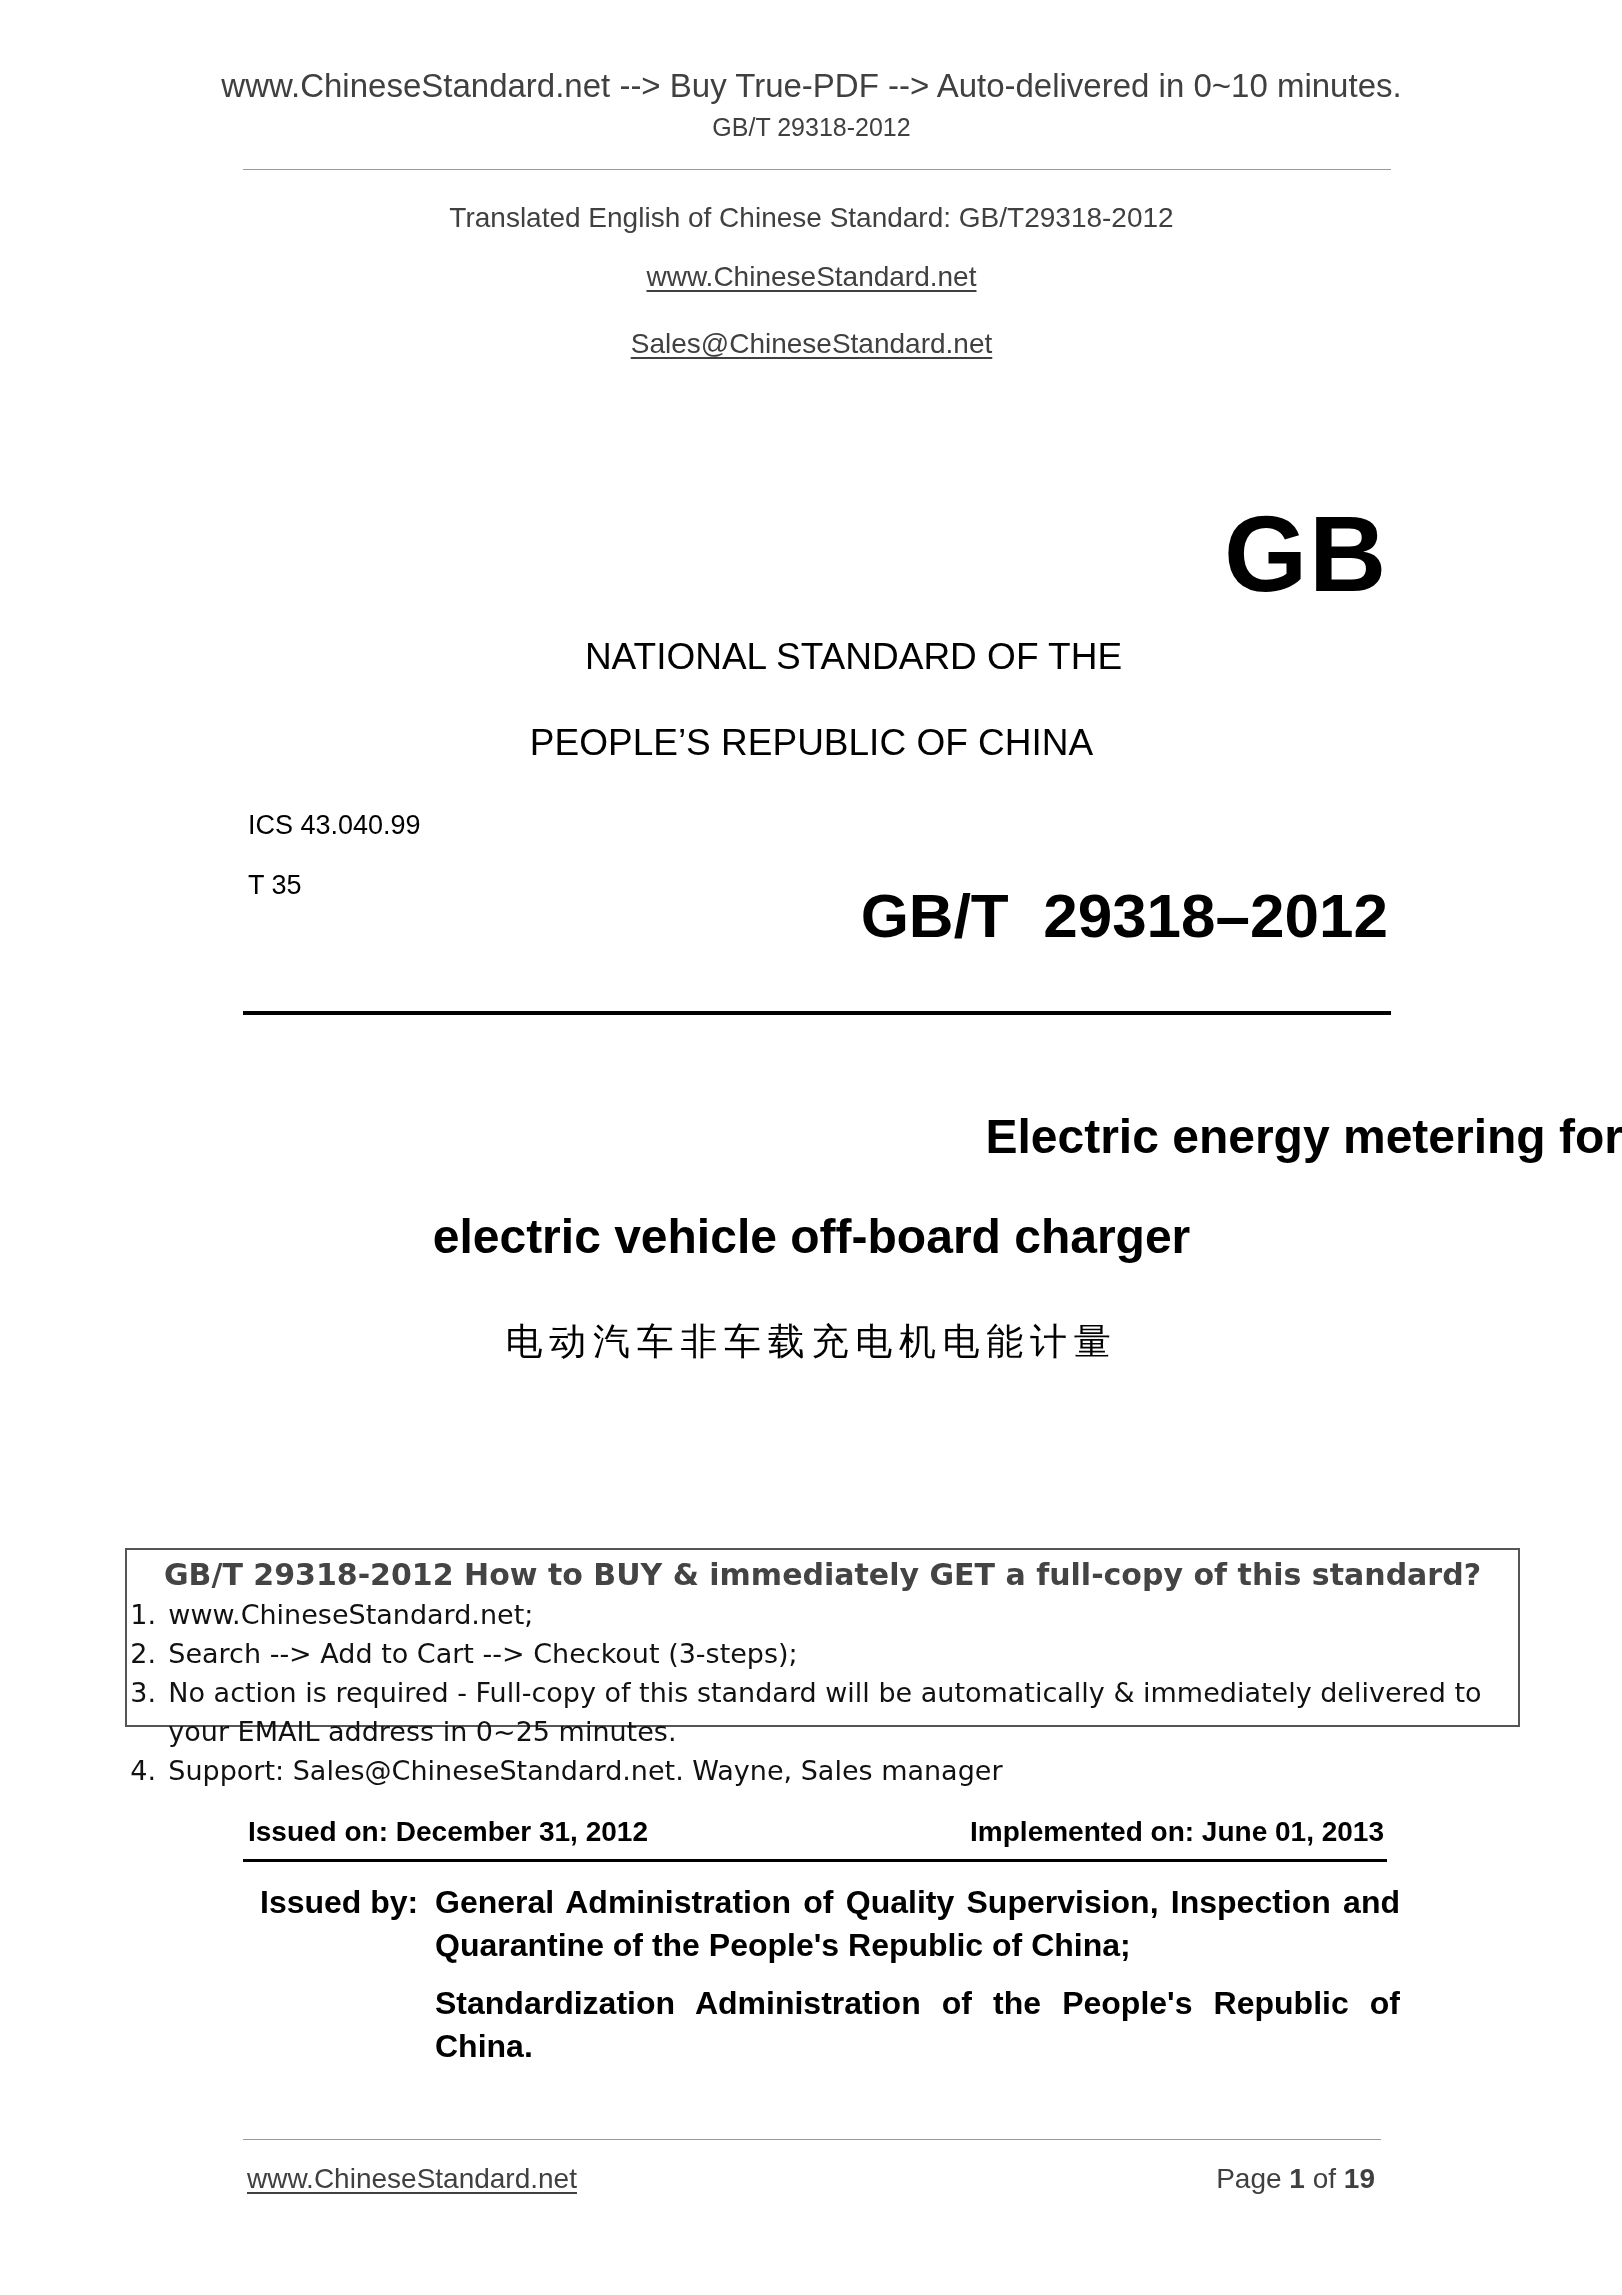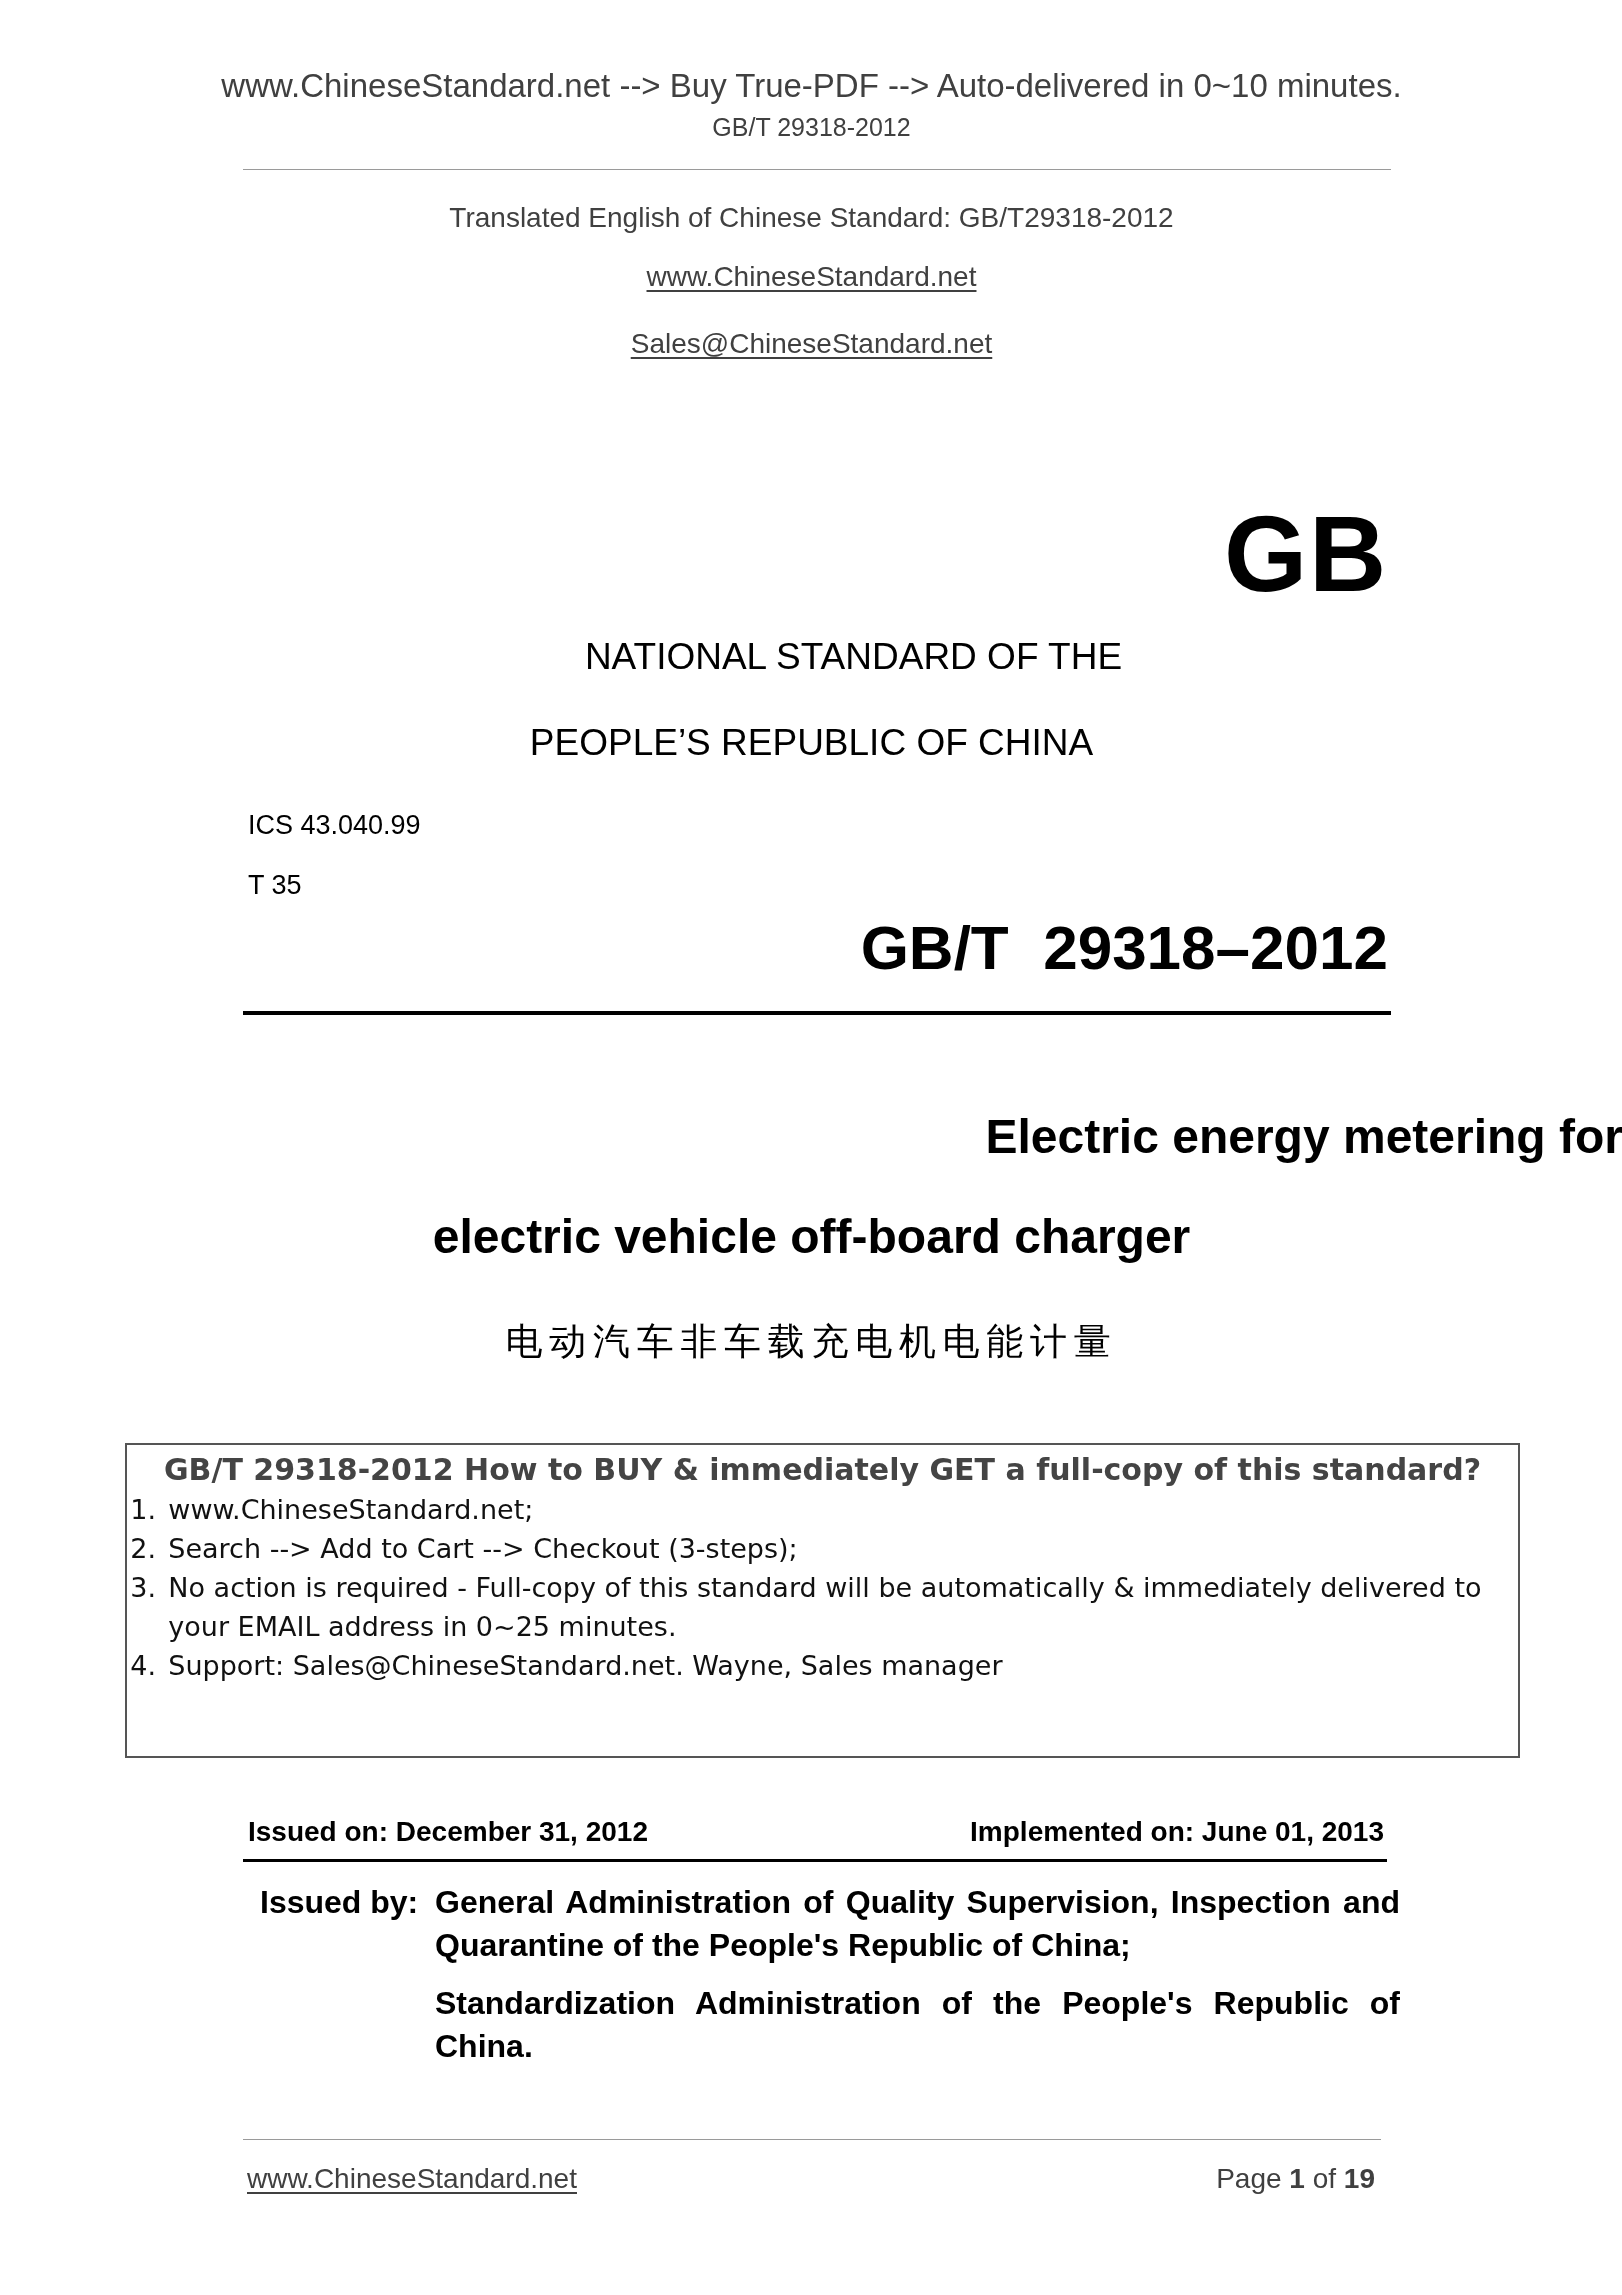--- a/index.html
+++ b/index.html
@@ -13,26 +13,26 @@
   .hr-top { top:169px; left:243px; width:1148px; height:0; border-top:1.7px solid #9a9a9a; }
   .trans { top:202px; font-size:28px; }
   .link { top:261px; font-size:28px; }
   .link2 { top:328px; font-size:28px; }
   .link span, .link2 span { text-decoration:underline; text-underline-offset:4.2px; }
   .gb-mark { top:492px; right:235px; font-size:107px; font-weight:bold; letter-spacing:1.7px; }
   .nat1 { top:636px; font-size:37px;padding-left:42px; }
   .nat2 { top:722px; font-size:37px; }
   .ics { top:810px; left:248px; font-size:27px; }
   .tcode { top:870px; left:248px; font-size:27px; }
-  .std-no { top:912px; right:235px; font-size:62px; font-weight:bold; white-space:pre; }
+  .std-no { top:880px; right:235px; font-size:62px; font-weight:bold; white-space:pre; }
   .rule-thick { top:1011px; left:243px; width:1148px; height:4.2px; background:#000; }
   .title1 { top:1109px; font-size:48px; font-weight:bold;text-align:right; }
   .title2 { top:1209px; font-size:48px; font-weight:bold; }
   .cn { top:1317px; font-size:37px; letter-spacing:6.7px; font-family:"DejaVu Serif", serif; }
-  .buybox { top:1443px; left:125px; width:1395px; height:315px; border:2.5px solid #555;
+  .buybox { top:1548px; left:125px; width:1395px; height:179px; border:2.5px solid #555;
             box-sizing:border-box; font-family:"DejaVu Sans", sans-serif; }
   .buybox .bhead { text-align:center; font-weight:bold; font-size:30px; color:#444; margin-top:5px; line-height:40px; }
   .buybox .bitem { font-size:27px; line-height:39px; color:#111; padding-left:3.3px; display:flex; }
   .buybox .num { width:38px; flex:none; }
   .buybox .cont { padding-left:0; }
   .issued-row { top:1816px; left:248px; width:1136px; font-size:28px; font-weight:bold; display:flex; justify-content:space-between; }
   .rule-mid { top:1859px; left:243px; width:1144px; height:3.3px; background:#000; }
   .issuedby { top:1881px; left:260px; width:1140px; font-size:32px; font-weight:bold; line-height:43px; }
   .issuedby .lbl { position:absolute; left:0; top:0; }
   .issuedby .org { margin-left:175px; text-align:justify; }

